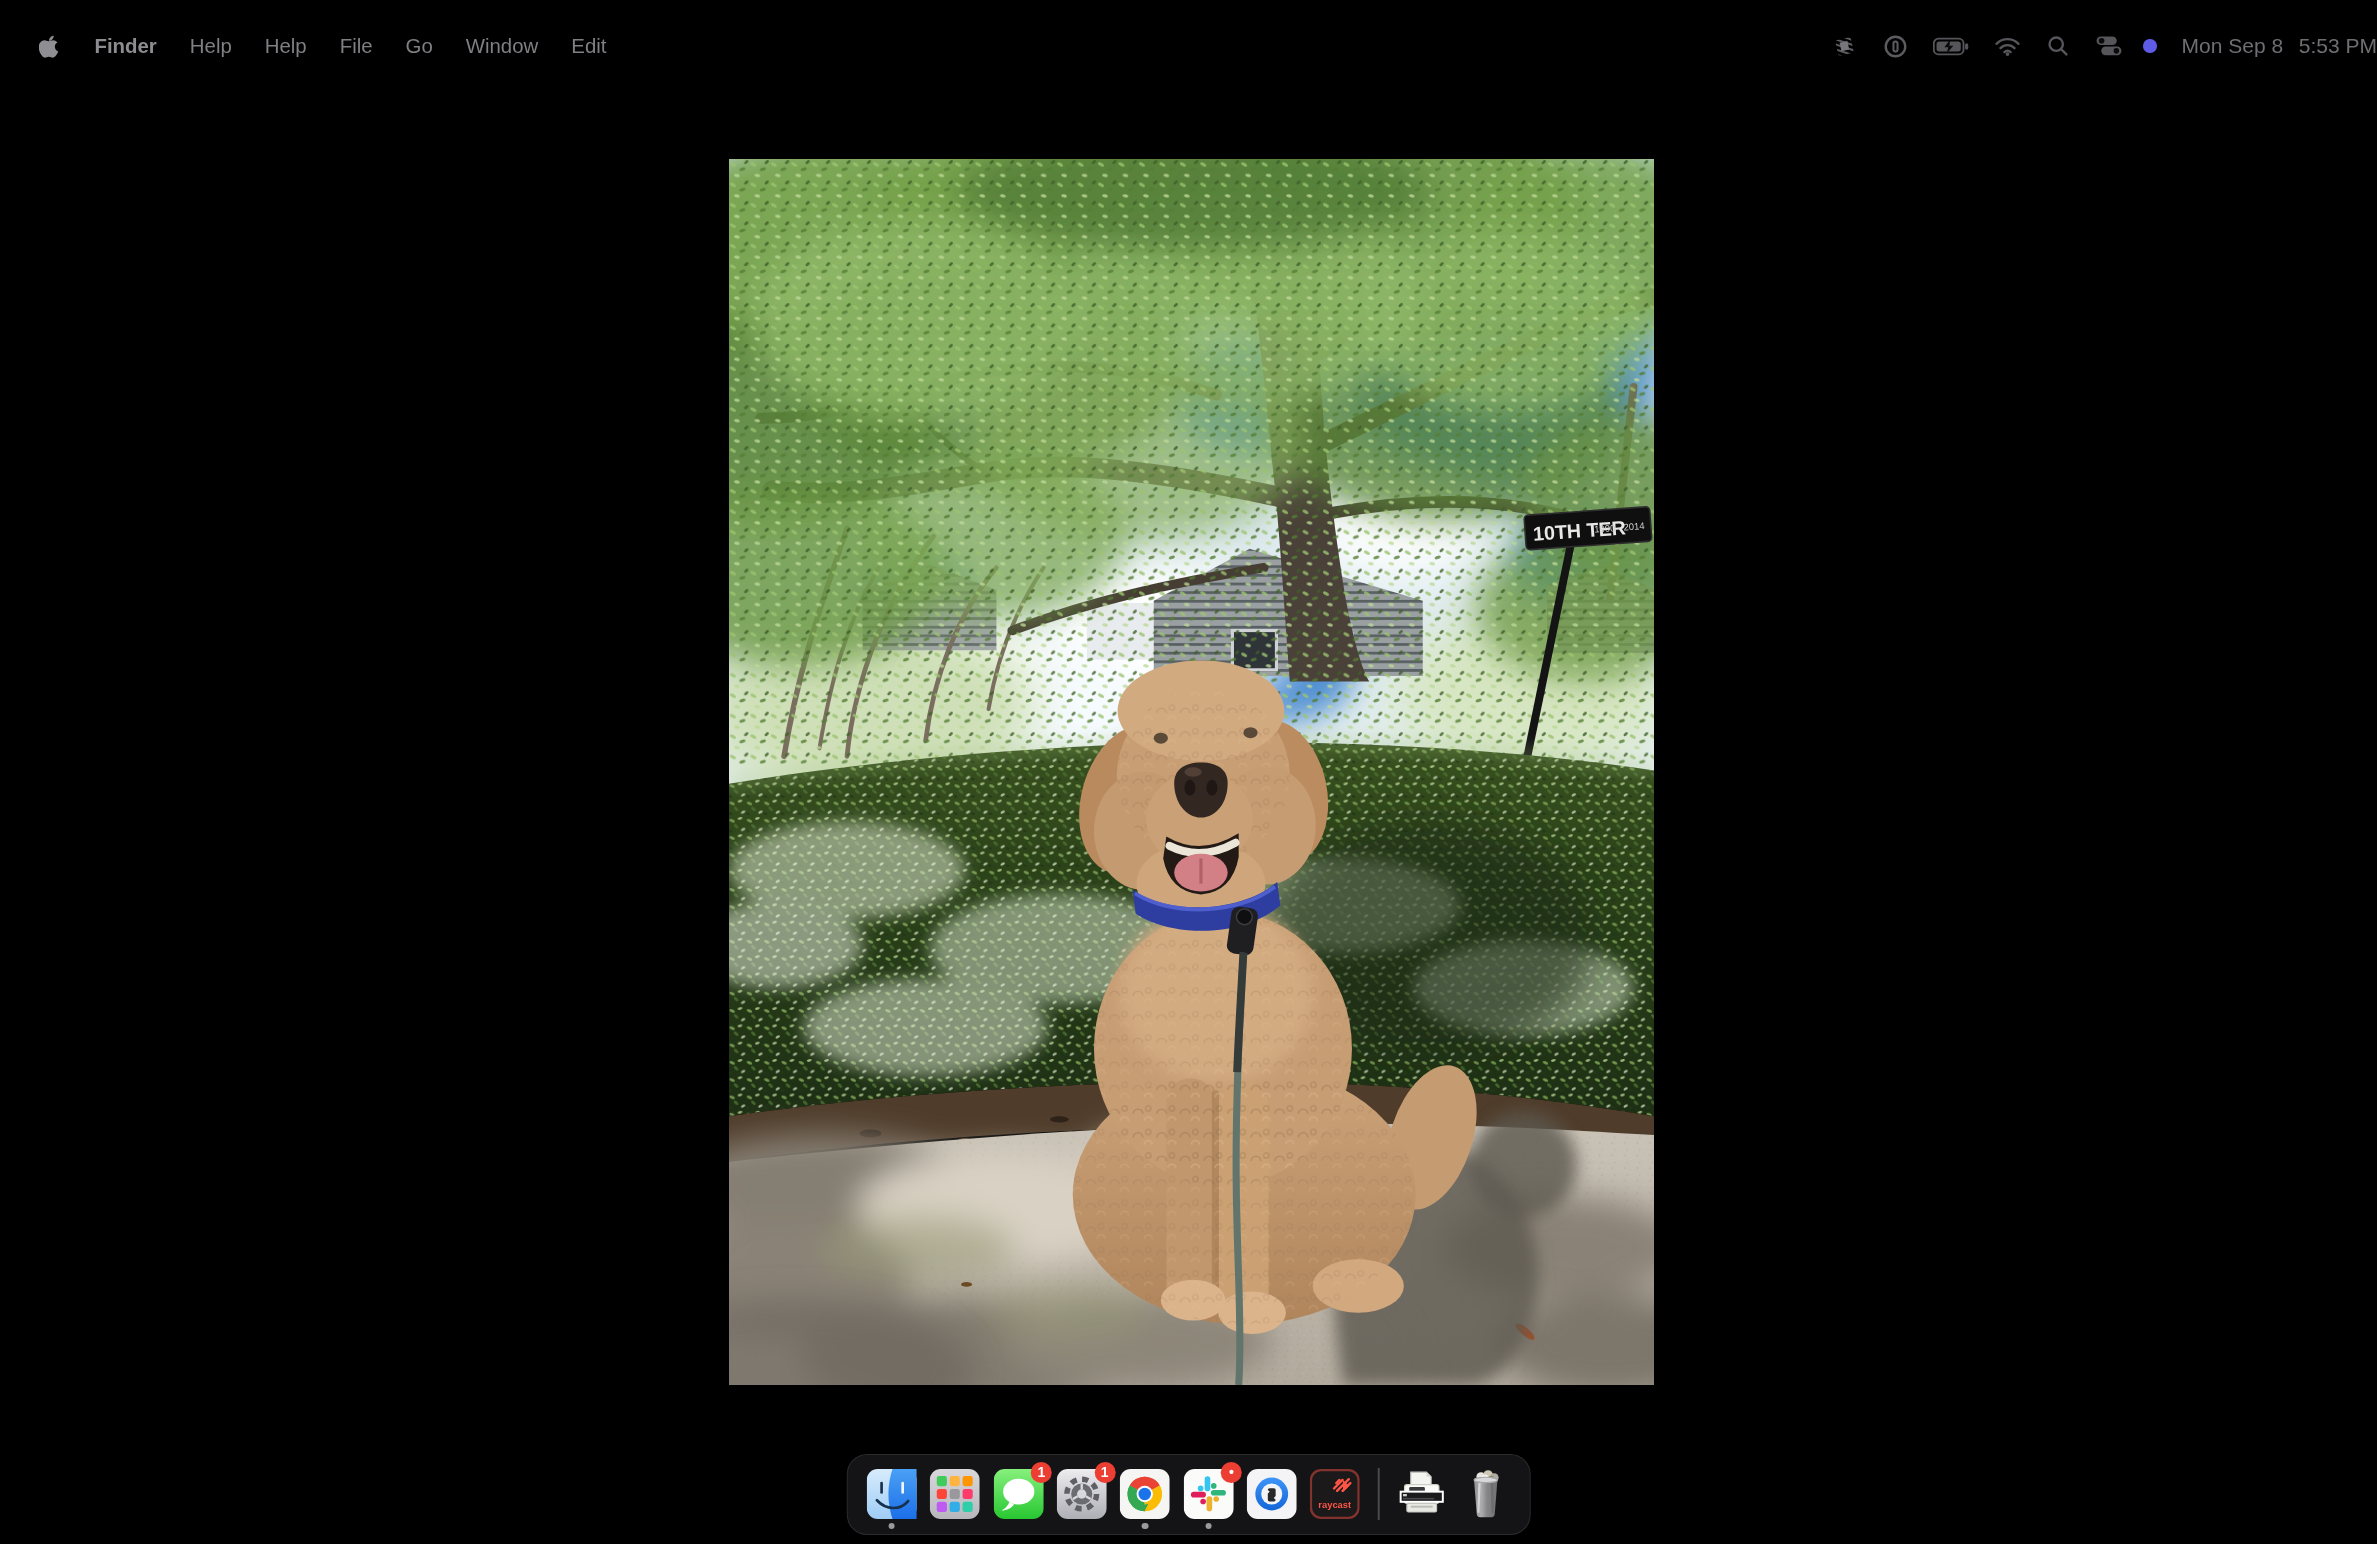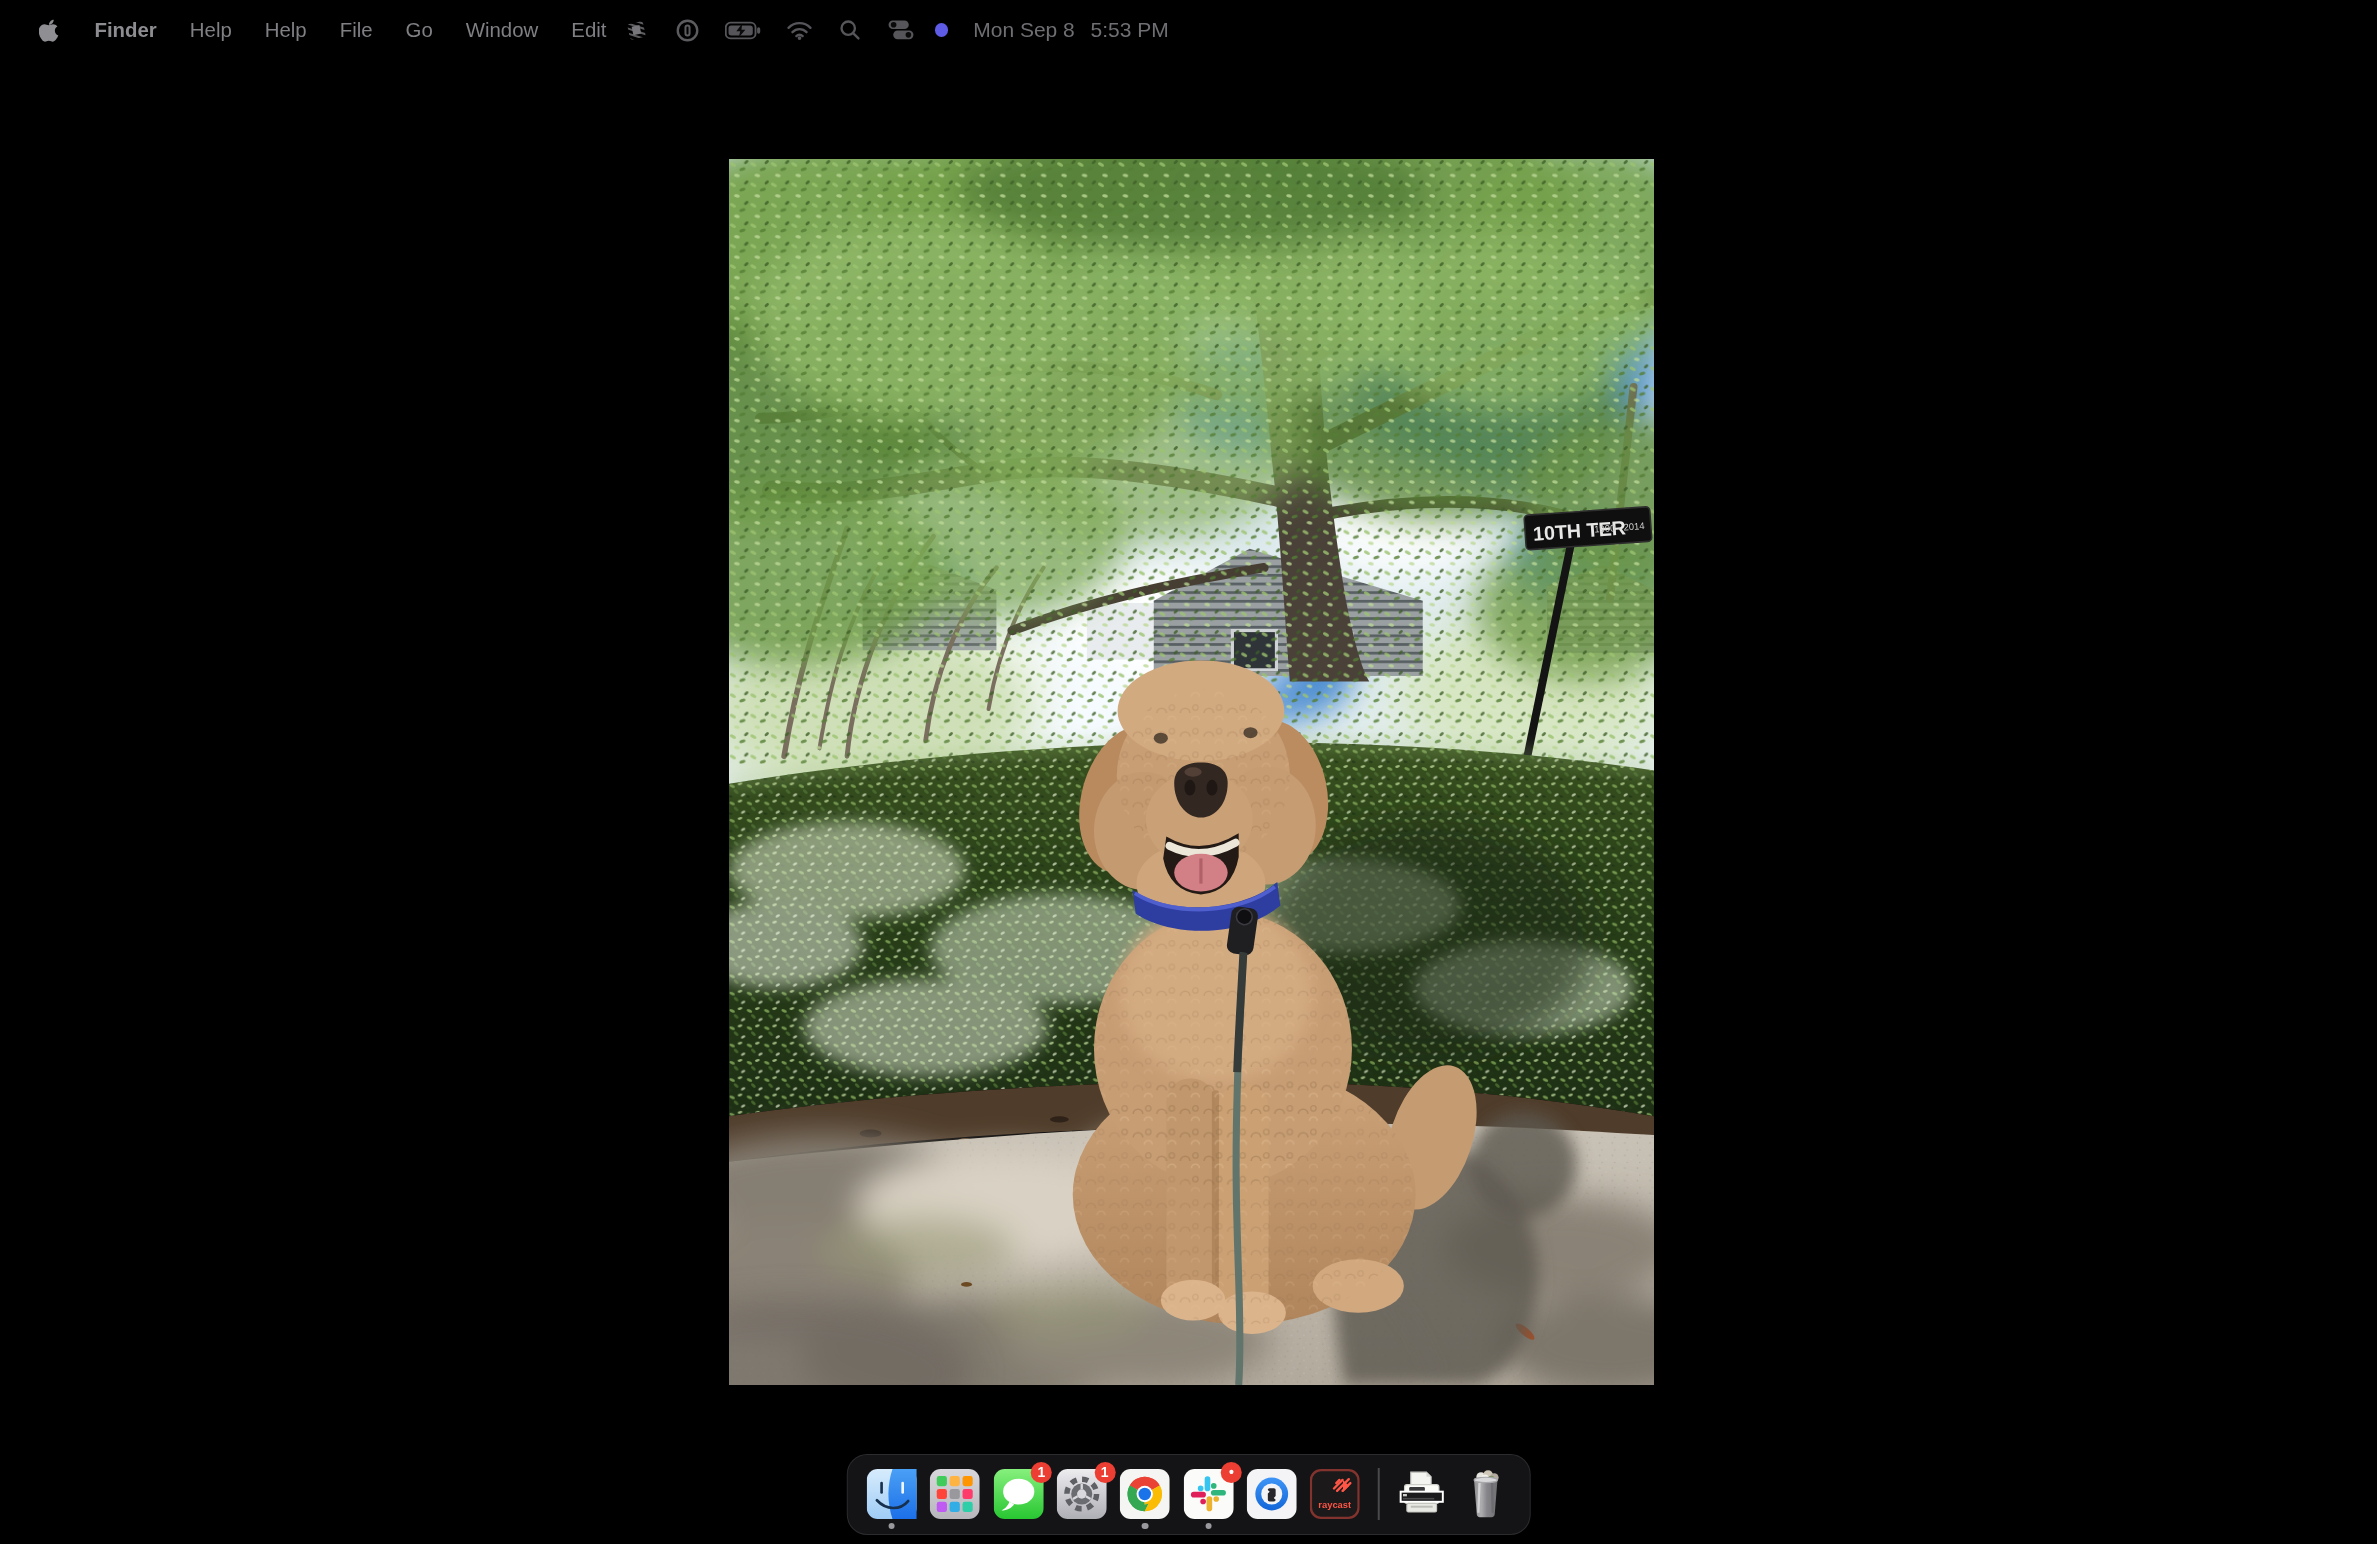--- a/index.html
+++ b/index.html
@@ -1,28 +1,28 @@
 <!DOCTYPE html>
 <html style="font-size:12.6px"><head>
 <meta charset="utf-8">
 <title>macOS Desktop</title>
 <style>
   html,body{margin:0;padding:0;background:#000;}
   body{width:2377px;height:1544px;position:relative;overflow:hidden;
        font-family:"Liberation Sans",sans-serif;-webkit-font-smoothing:antialiased;}
 
   
-  .menubar{position:absolute;top:0;left:0;right:0;height:60px;
-           display:flex;align-items:center;justify-content:flex-start;
+  .menubar{position:absolute;top:16px;left:0;right:0;height:60px;
+           display:flex;align-items:center;justify-content:space-between;
            color:#7f7f84;font-size:20.4px;background:#000;}
   .menubar-left{display:flex;align-items:center;padding-left:31px;}
   .apple{width:36px;display:flex;justify-content:center;align-items:center;margin-right:11px;}
   .menu-item{padding:0 16.5px;line-height:60px;cursor:default;white-space:nowrap;}
   .menu-item.app{font-weight:700;color:#8c8c91;}
-  .menubar-right{display:flex;align-items:center;gap:25px;padding-right:27px;}
+  .menubar-right{display:flex;align-items:center;gap:25px;}
   .status-icon{display:flex;align-items:center;justify-content:center;}
   .focus-dot{width:13.4px;height:13.4px;border-radius:50%;background:#5e5ce6;margin-left:-4.7px;}
   .clock{display:flex;gap:15.7px;color:#6e6e73;font-size:21px;white-space:nowrap;}
 
   
   .photo{position:absolute;left:729px;top:159px;width:925px;height:1226px;overflow:hidden;}
   .photo svg{display:block;width:100%;height:100%;}
 
   
   .dock{position:absolute;left:50%;transform:translateX(-50%);bottom:9.4px;height:79px;

